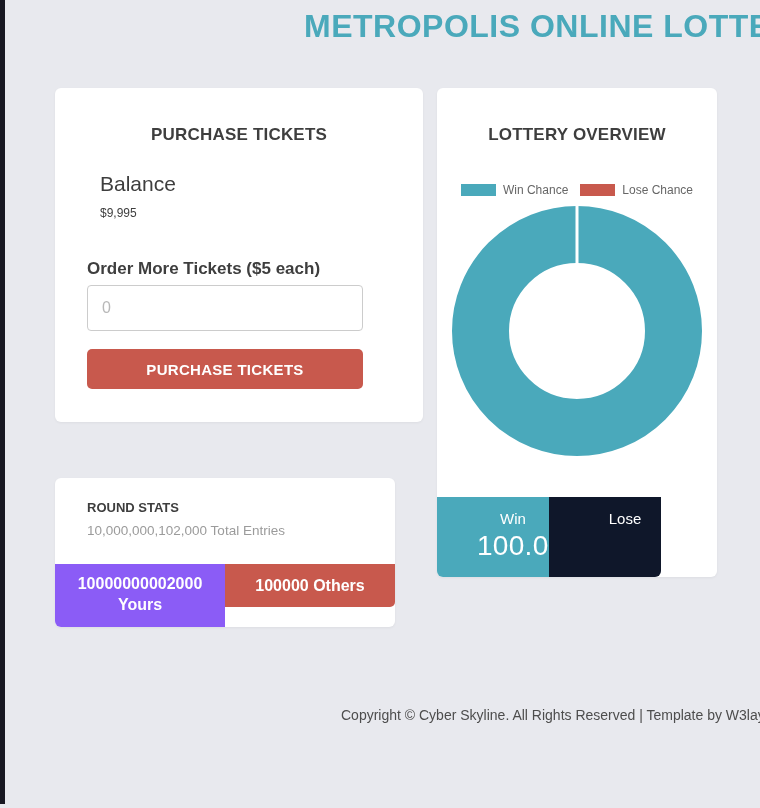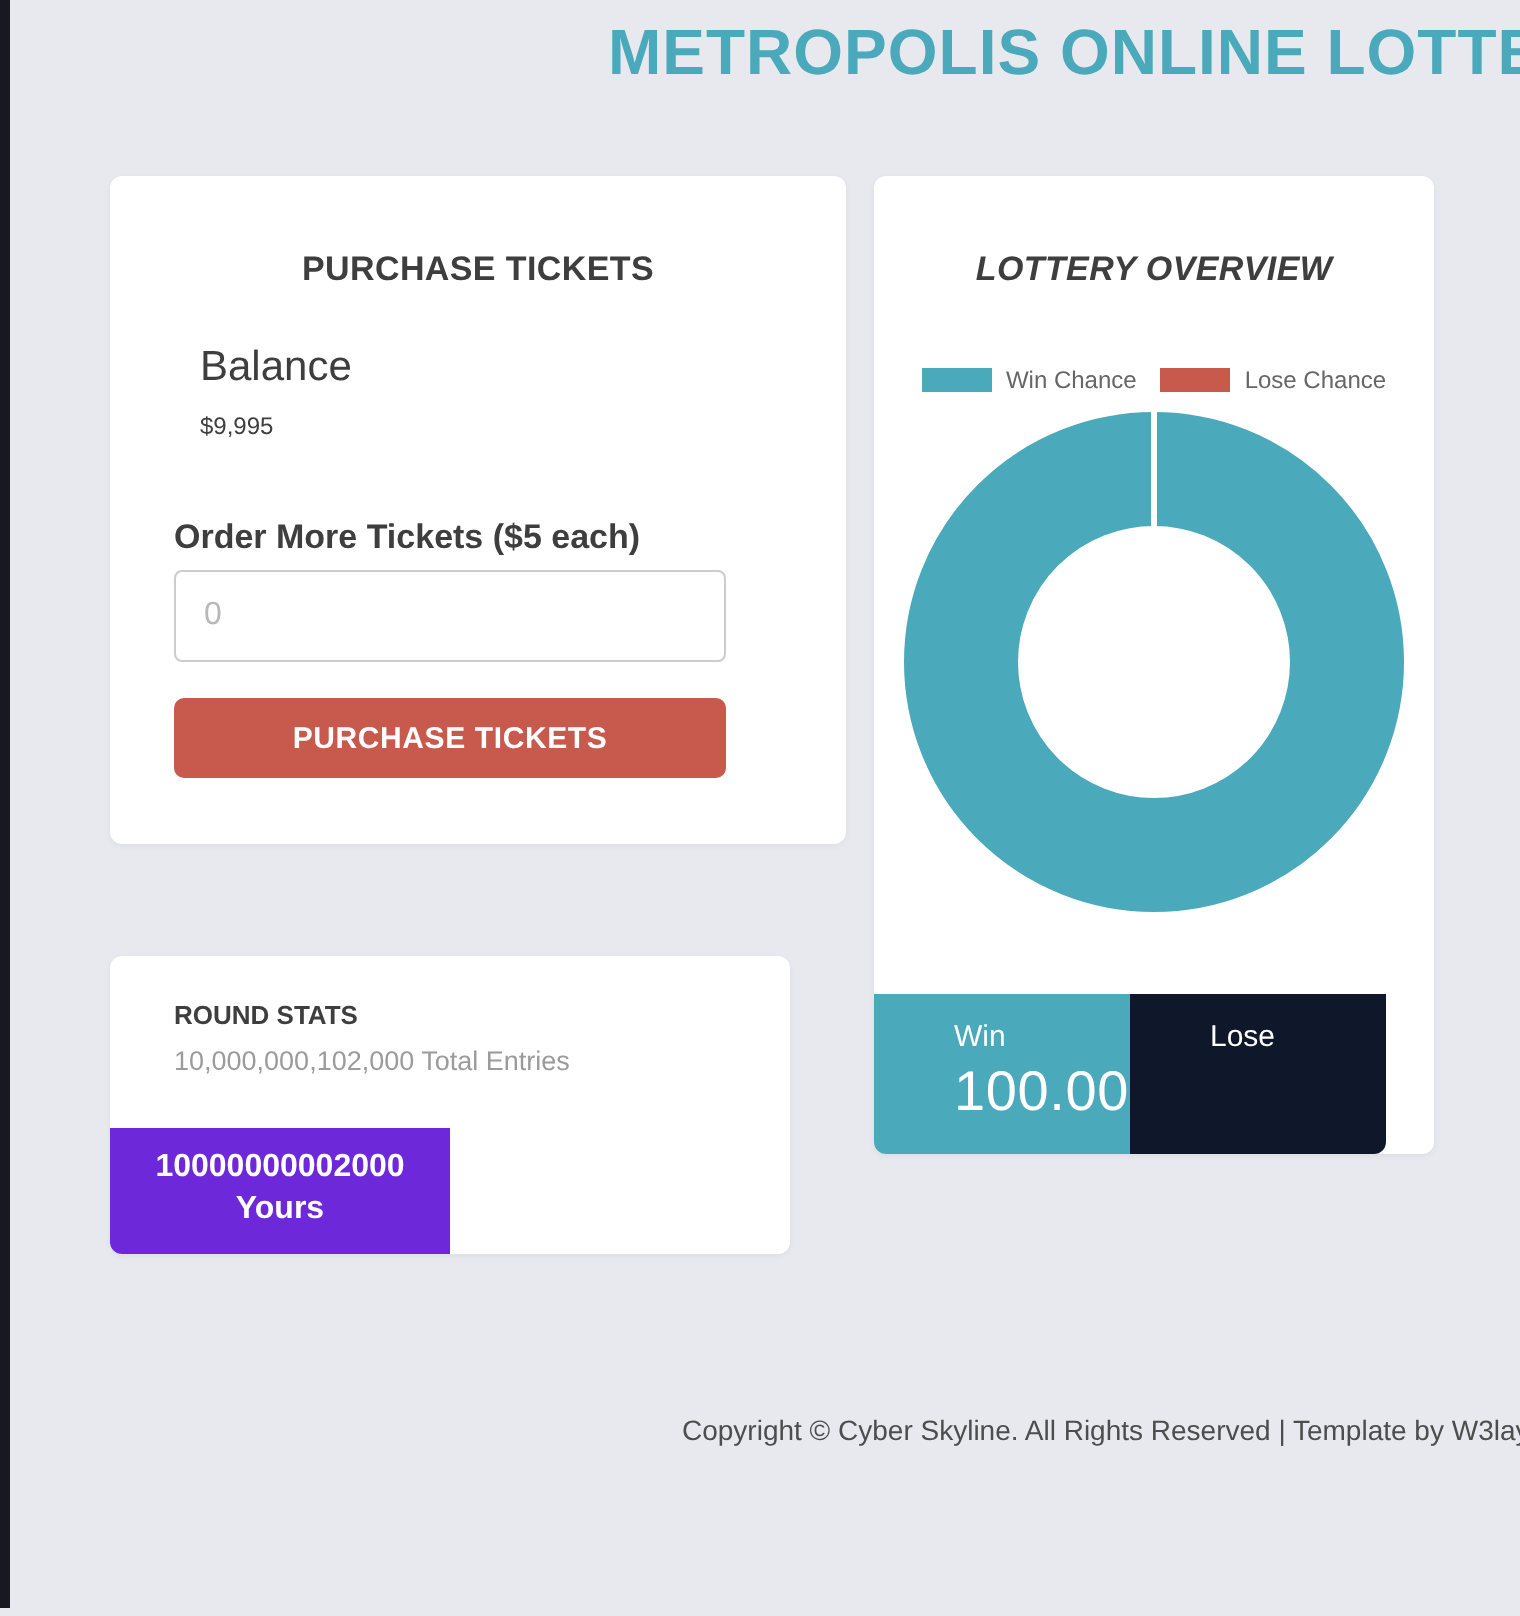--- a/index.html
+++ b/index.html
@@ -73,33 +73,33 @@
   }
   .entries-bar {
     position: absolute; top: 86px; width: 170px;
     color: #fff; text-align: center;
     font-size: 16px; font-weight: 700; line-height: 21px;
   }
   .yours-bar { left: 0; height: 63px; border-bottom-left-radius: 6px; padding-top: 9px; }
   .others-bar { left: 170px; height: 43px; border-bottom-right-radius: 5px; padding-top: 11px; }
   
   .lottery-card { left: 437px; top: 88px; width: 280px; height: 489px; }
-  .lottery-card .card-title { top: 37px; font-style: italic; }
+  .lottery-card .card-title { top: 37px; }
   .legend {
     position: absolute; left: 0; right: 0; top: 95px;
     display: flex; justify-content: center; align-items: flex-end;
   }
   .legend-swatch { width: 35px; height: 12px; display: inline-block; }
   .legend-label { font-size: 12px; color: #666666; margin-left: 7px; }
   .legend-group { display: flex; align-items: center; cursor: pointer; }
   .legend-group + .legend-group { margin-left: 12px; }
   .donut-wrap { position: absolute; left: 15px; top: 118px; width: 250px; height: 250px; }
   .result-boxes { position: absolute; left: 0; top: 409px; width: 280px; height: 80px; display: flex; }
   .result-box {
-    width: 128px; height: 80px; color: #FFFFFF;  padding-left: 40px;
+    width: 112px; height: 80px; color: #FFFFFF; text-align: center; padding-left: 40px;
   }
   .result-box.win { border-bottom-left-radius: 6px; }
   .result-box.lose { border-bottom-right-radius: 6px; }
   .result-label { font-size: 15px; margin-top: 13px; }
   .result-value { font-size: 28px; margin-top: 3px; letter-spacing: 0.3px; }
   
   .footer {
     position: absolute; left: 341px; top: 707px;
     font-size: 14px; color: #4D4D4D; white-space: nowrap;
   }
@@ -127,23 +127,26 @@
 
     <input class="ticket-input" type="text" placeholder="0" style="">
 
     <button class="purchase-btn" style="background-color: rgb(200, 89, 77);">PURCHASE TICKETS</button>
   </section>
 
   <section class="card round-stats-card">
     <h3 class="round-title">ROUND STATS</h3>
     <div class="total-entries">10,000,000,102,000 Total Entries</div>
 
-    <div class="entries-bar yours-bar" style="background-color: #6d28d9;">
+    <div class="entries-bar yours-bar" style="background-color: #8b5cf6;">
       <div>10000000002000</div>
       <div>Yours</div>
+    </div>
+    <div class="entries-bar others-bar" style="background-color: rgb(200, 89, 77);">
+      <div>100000 Others</div>
     </div>
   </section>
 
   <section class="card lottery-card">
     <h2 class="card-title">LOTTERY OVERVIEW</h2>
 
     <div class="legend">
       <span class="legend-group">
         <span class="legend-swatch" style="background-color: rgb(74, 169, 187);"></span>
         <span class="legend-label">Win Chance</span>

